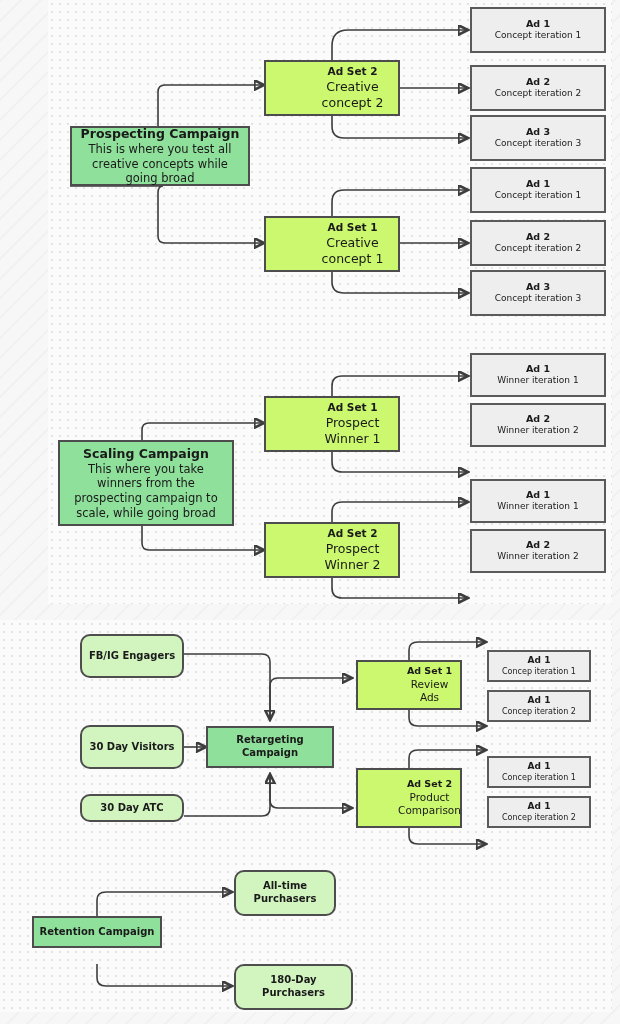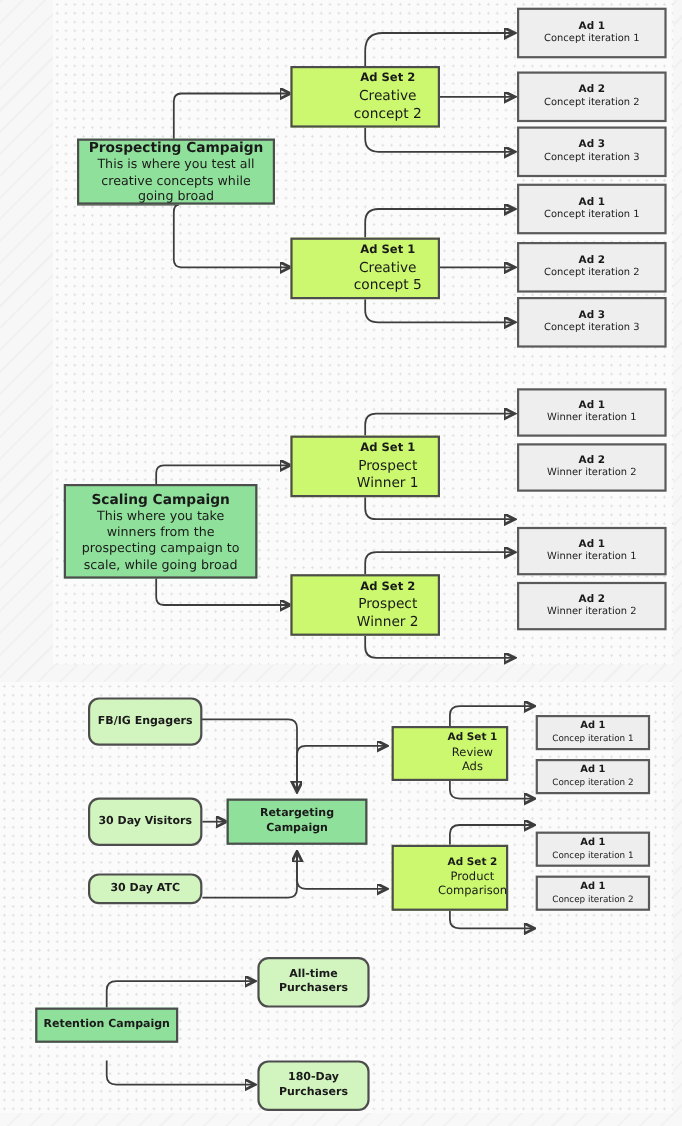--- a/index.html
+++ b/index.html
@@ -97,21 +97,21 @@
     <span class="t">Prospecting Campaign</span>
     <span class="s">This is where you test all creative concepts while going broad</span>
   </div>
 
   <div class="node n-adset adset" style="left:216px;top:60px;width:136px;height:56px;">
     <span class="t">Ad Set 2</span>
     <span class="s">Creative concept 2</span>
   </div>
   <div class="node n-adset adset" style="left:216px;top:216px;width:136px;height:56px;">
     <span class="t">Ad Set 1</span>
-    <span class="s">Creative concept 5</span>
+    <span class="s">Creative concept 1</span>
   </div>
 
   <div class="node n-ad ad" style="left:422px;top:7px;width:136px;height:46px;">
     <span class="t">Ad 1</span>
     <span class="s">Concept iteration 1</span>
   </div>
   <div class="node n-ad ad" style="left:422px;top:65px;width:136px;height:46px;">
     <span class="t">Ad 2</span>
     <span class="s">Concept iteration 2</span>
   </div>
@@ -229,16 +229,16 @@
     <span class="t">Ad 1</span>
     <span class="s">Concep iteration 2</span>
   </div>
 
   <div class="node n-campaign aud" style="left:32px;top:296px;width:130px;height:32px;">
     <span class="t">Retention Campaign</span>
   </div>
   <div class="node n-audience aud" style="left:234px;top:250px;width:102px;height:46px;">
     <span class="t">All-time Purchasers</span>
   </div>
-  <div class="node n-audience aud" style="left:234px;top:344px;width:102px;height:46px;">
+  <div class="node n-audience aud" style="left:234px;top:344px;width:119px;height:46px;">
     <span class="t">180-Day Purchasers</span>
   </div>
 </div>
 
 </body></html>

